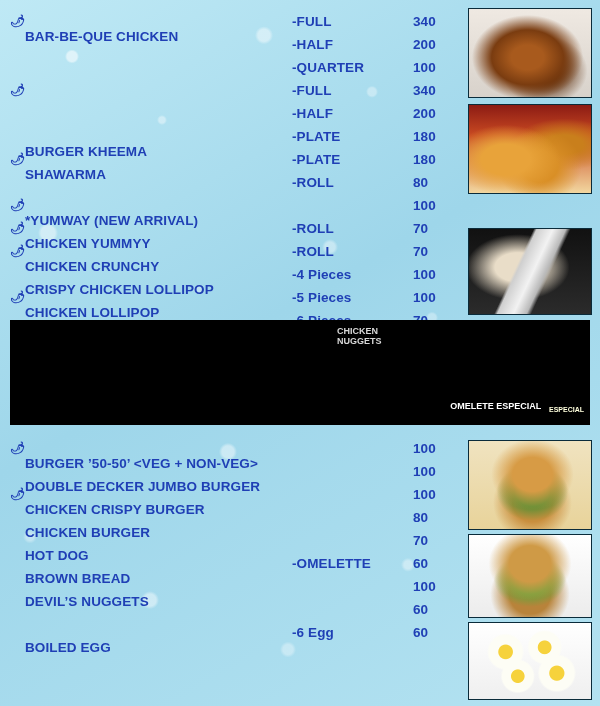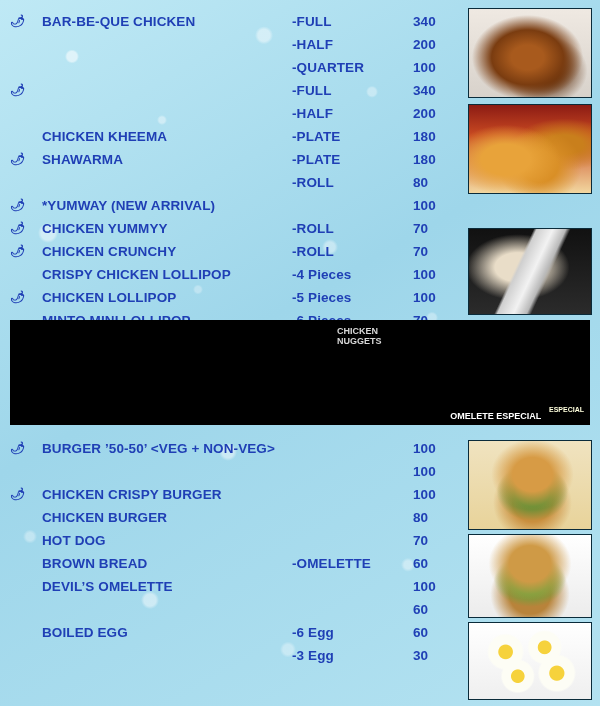--- a/index.html
+++ b/index.html
@@ -65,21 +65,22 @@
     left: 10px;
     top: 5px;
     width: 13px;
     height: 13px;
     line-height: 13px;
     font-size: 12px;
     text-align: center;
   }
   .name {
     position: absolute;
-    left: 42px;
+    left: 25px;
+    margin-top: 15px;
   }
   .variant {
     position: absolute;
     left: 292px;
   }
   .price {
     position: absolute;
     left: 413px;
     text-align: left;
   }
@@ -90,21 +91,21 @@
     background: #111;
     border: 1px solid #0a2b3a;
     overflow: hidden;
   }
   .photo .inner {
     position: absolute;
     inset: 0;
   }
   .cap {
     position: absolute;
-    bottom: 2px;
+    bottom: 12px;
     left: 4px;
     color: #fff;
     font-size: 9px;
     font-weight: bold;
     text-shadow: 0 0 3px #000;
   }
   .cap.right { left: auto; right: 4px; bottom: 10px; font-size: 7px; color: #ffd; }
 
   
   .ph-chicken .inner {
@@ -228,21 +229,21 @@
       <span class="price">340</span>
     </div>
 
     <div class="menu-row">
       <span class="name"></span>
       <span class="variant">-HALF</span>
       <span class="price">200</span>
     </div>
 
     <div class="menu-row">
-      <span class="name">CHICKEN KHEEMA</span>
+      <span class="name">BURGER KHEEMA</span>
       <span class="variant">-PLATE</span>
       <span class="price">180</span>
     </div>
 
     <div class="menu-row">
       <span class="chili">🌶</span>
       <span class="name">SHAWARMA</span>
       <span class="variant">-PLATE</span>
       <span class="price">180</span>
     </div>
@@ -346,20 +347,21 @@
   <div class="menu-section" id="section-burgers" style="top:437px;">
 
     <div class="menu-row">
       <span class="chili">🌶</span>
       <span class="name">BURGER ’50-50’ &lt;VEG + NON-VEG&gt;</span>
       <span class="variant"></span>
       <span class="price">100</span>
     </div>
 
     <div class="menu-row">
+      <span class="name">DOUBLE DECKER JUMBO BURGER</span>
       <span class="variant"></span>
       <span class="price">100</span>
     </div>
 
     <div class="menu-row">
       <span class="chili">🌶</span>
       <span class="name">CHICKEN CRISPY BURGER</span>
       <span class="variant"></span>
       <span class="price">100</span>
     </div>
@@ -376,41 +378,36 @@
       <span class="price">70</span>
     </div>
 
     <div class="menu-row">
       <span class="name">BROWN BREAD</span>
       <span class="variant">-OMELETTE</span>
       <span class="price">60</span>
     </div>
 
     <div class="menu-row">
-      <span class="name">DEVIL’S OMELETTE</span>
+      <span class="name">DEVIL’S NUGGETS</span>
       <span class="variant"></span>
       <span class="price">100</span>
     </div>
 
     <div class="menu-row">
       <span class="variant"></span>
       <span class="price">60</span>
     </div>
 
     <div class="menu-row">
       <span class="name">BOILED EGG</span>
       <span class="variant">-6 Egg</span>
       <span class="price">60</span>
     </div>
 
-    <div class="menu-row">
-      <span class="name"></span>
-      <span class="variant">-3 Egg</span>
-      <span class="price">30</span>
-    </div>
   </div>
 
   <div class="photo ph-burger1" style="left:468px; top:440px; width:122px; height:88px;">
     <div class="inner"></div>
   </div>
 
   <div class="photo ph-burger2" style="left:468px; top:534px; width:122px; height:82px;">
     <div class="inner"></div>
   </div>
 

